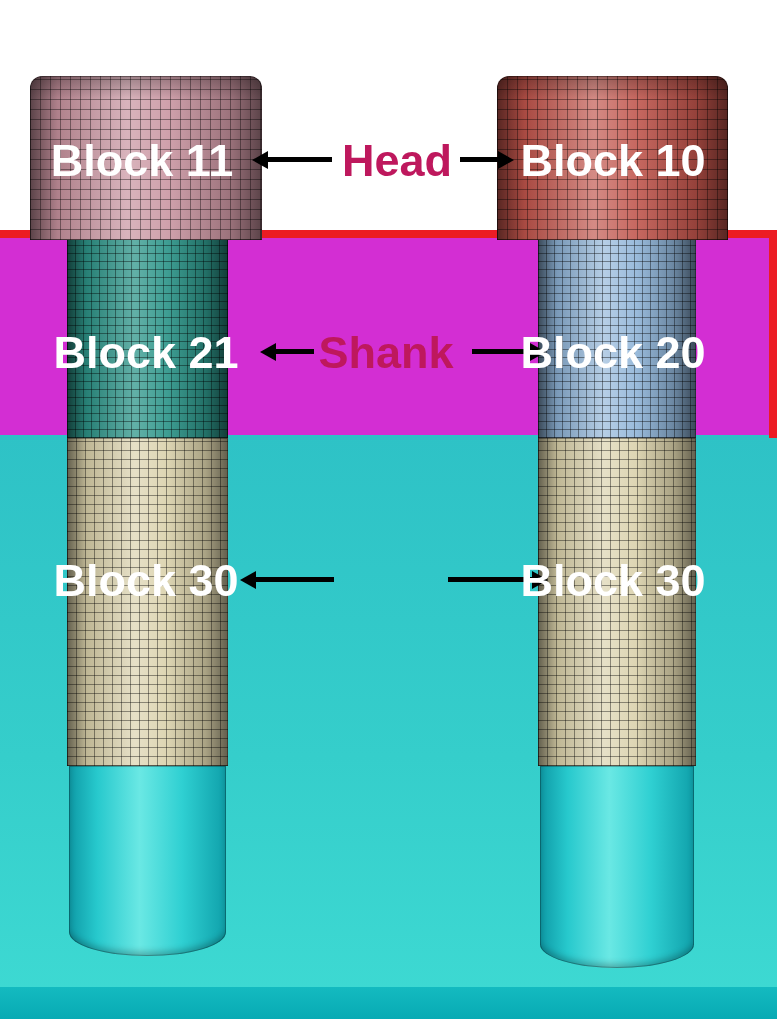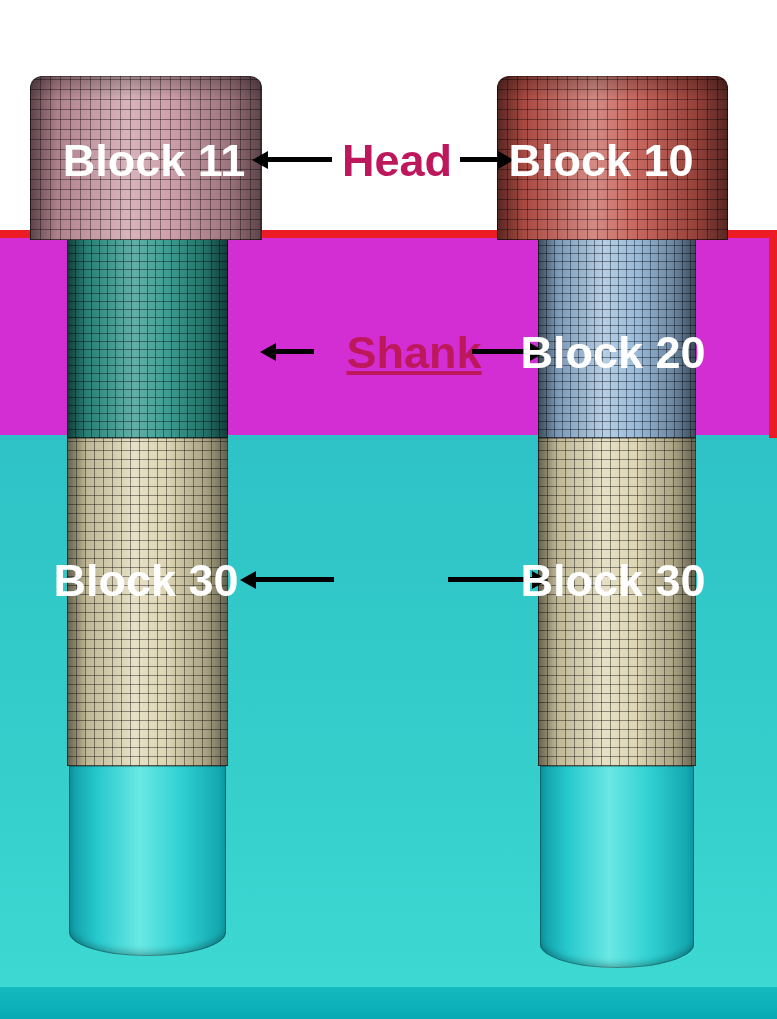--- a/index.html
+++ b/index.html
@@ -87,26 +87,26 @@
     box-shadow:inset 0 -4px 6px rgba(0,0,0,.25), inset 0 0 0 1px rgba(0,0,0,.25);
   }
   .tip-left{position:absolute;left:69px;top:766px;width:157px;height:190px;}
   .tip-right{position:absolute;left:540px;top:766px;width:154px;height:202px;}
 
   
   .label{position:absolute;font-size:45px;font-weight:700;text-align:center;line-height:1.1;z-index:6;white-space:nowrap;}
   .label-white{color:#ffffff;}
   .label-black{color:#be185d;}
 
-  .row1-left{left:26px;top:136px;width:256px;}
+  .row1-left{left:14px;top:136px;width:256px;}
   .row1-center{left:330px;top:136px;width:134px;}
-  .row1-right{left:472px;top:136px;width:258px;}
+  .row1-right{left:484px;top:136px;width:258px;}
 
   .row2-left{left:18px;top:328px;width:256px;}
-  .row2-center{left:332px;top:328px;width:164px;text-decoration:underline;}
+  .row2-center{left:304px;top:328px;width:164px;}
   .row2-right{left:484px;top:328px;width:258px;}
 
   .row3-left{left:18px;top:556px;width:256px;}
   .row3-center{left:336px;top:556px;width:110px;}
   .row3-right{left:484px;top:556px;width:258px;}
 
   .arrow{position:absolute;height:5px;background:#000;z-index:6;}
   .arrow::after{content:"";position:absolute;top:50%;width:0;height:0;
     border-top:9px solid transparent;border-bottom:9px solid transparent;}
   .arrow-to-left::after{left:0;transform:translate(-100%,-50%);border-right:16px solid #000;}
@@ -143,20 +143,21 @@
     <div class="part mesh-plug-right"></div>
     <div class="tip tip-right"></div>
   </div>
 
   <div class="label label-white row1-left">Block 11</div>
   <div class="arrow arrow-to-left ar1l"></div>
   <div class="label label-black row1-center">Head</div>
   <div class="arrow arrow-to-right ar1r"></div>
   <div class="label label-white row1-right">Block 10</div>
 
+  <div class="label label-white row2-left">Block 21</div>
   <div class="arrow arrow-to-left ar2l"></div>
   <div class="label label-black row2-center">Shank</div>
   <div class="arrow arrow-to-right ar2r"></div>
   <div class="label label-white row2-right">Block 20</div>
 
   <div class="label label-white row3-left">Block 30</div>
   <div class="arrow arrow-to-left ar3l"></div>
   <div class="arrow arrow-to-right ar3r"></div>
   <div class="label label-white row3-right">Block 30</div>
 

